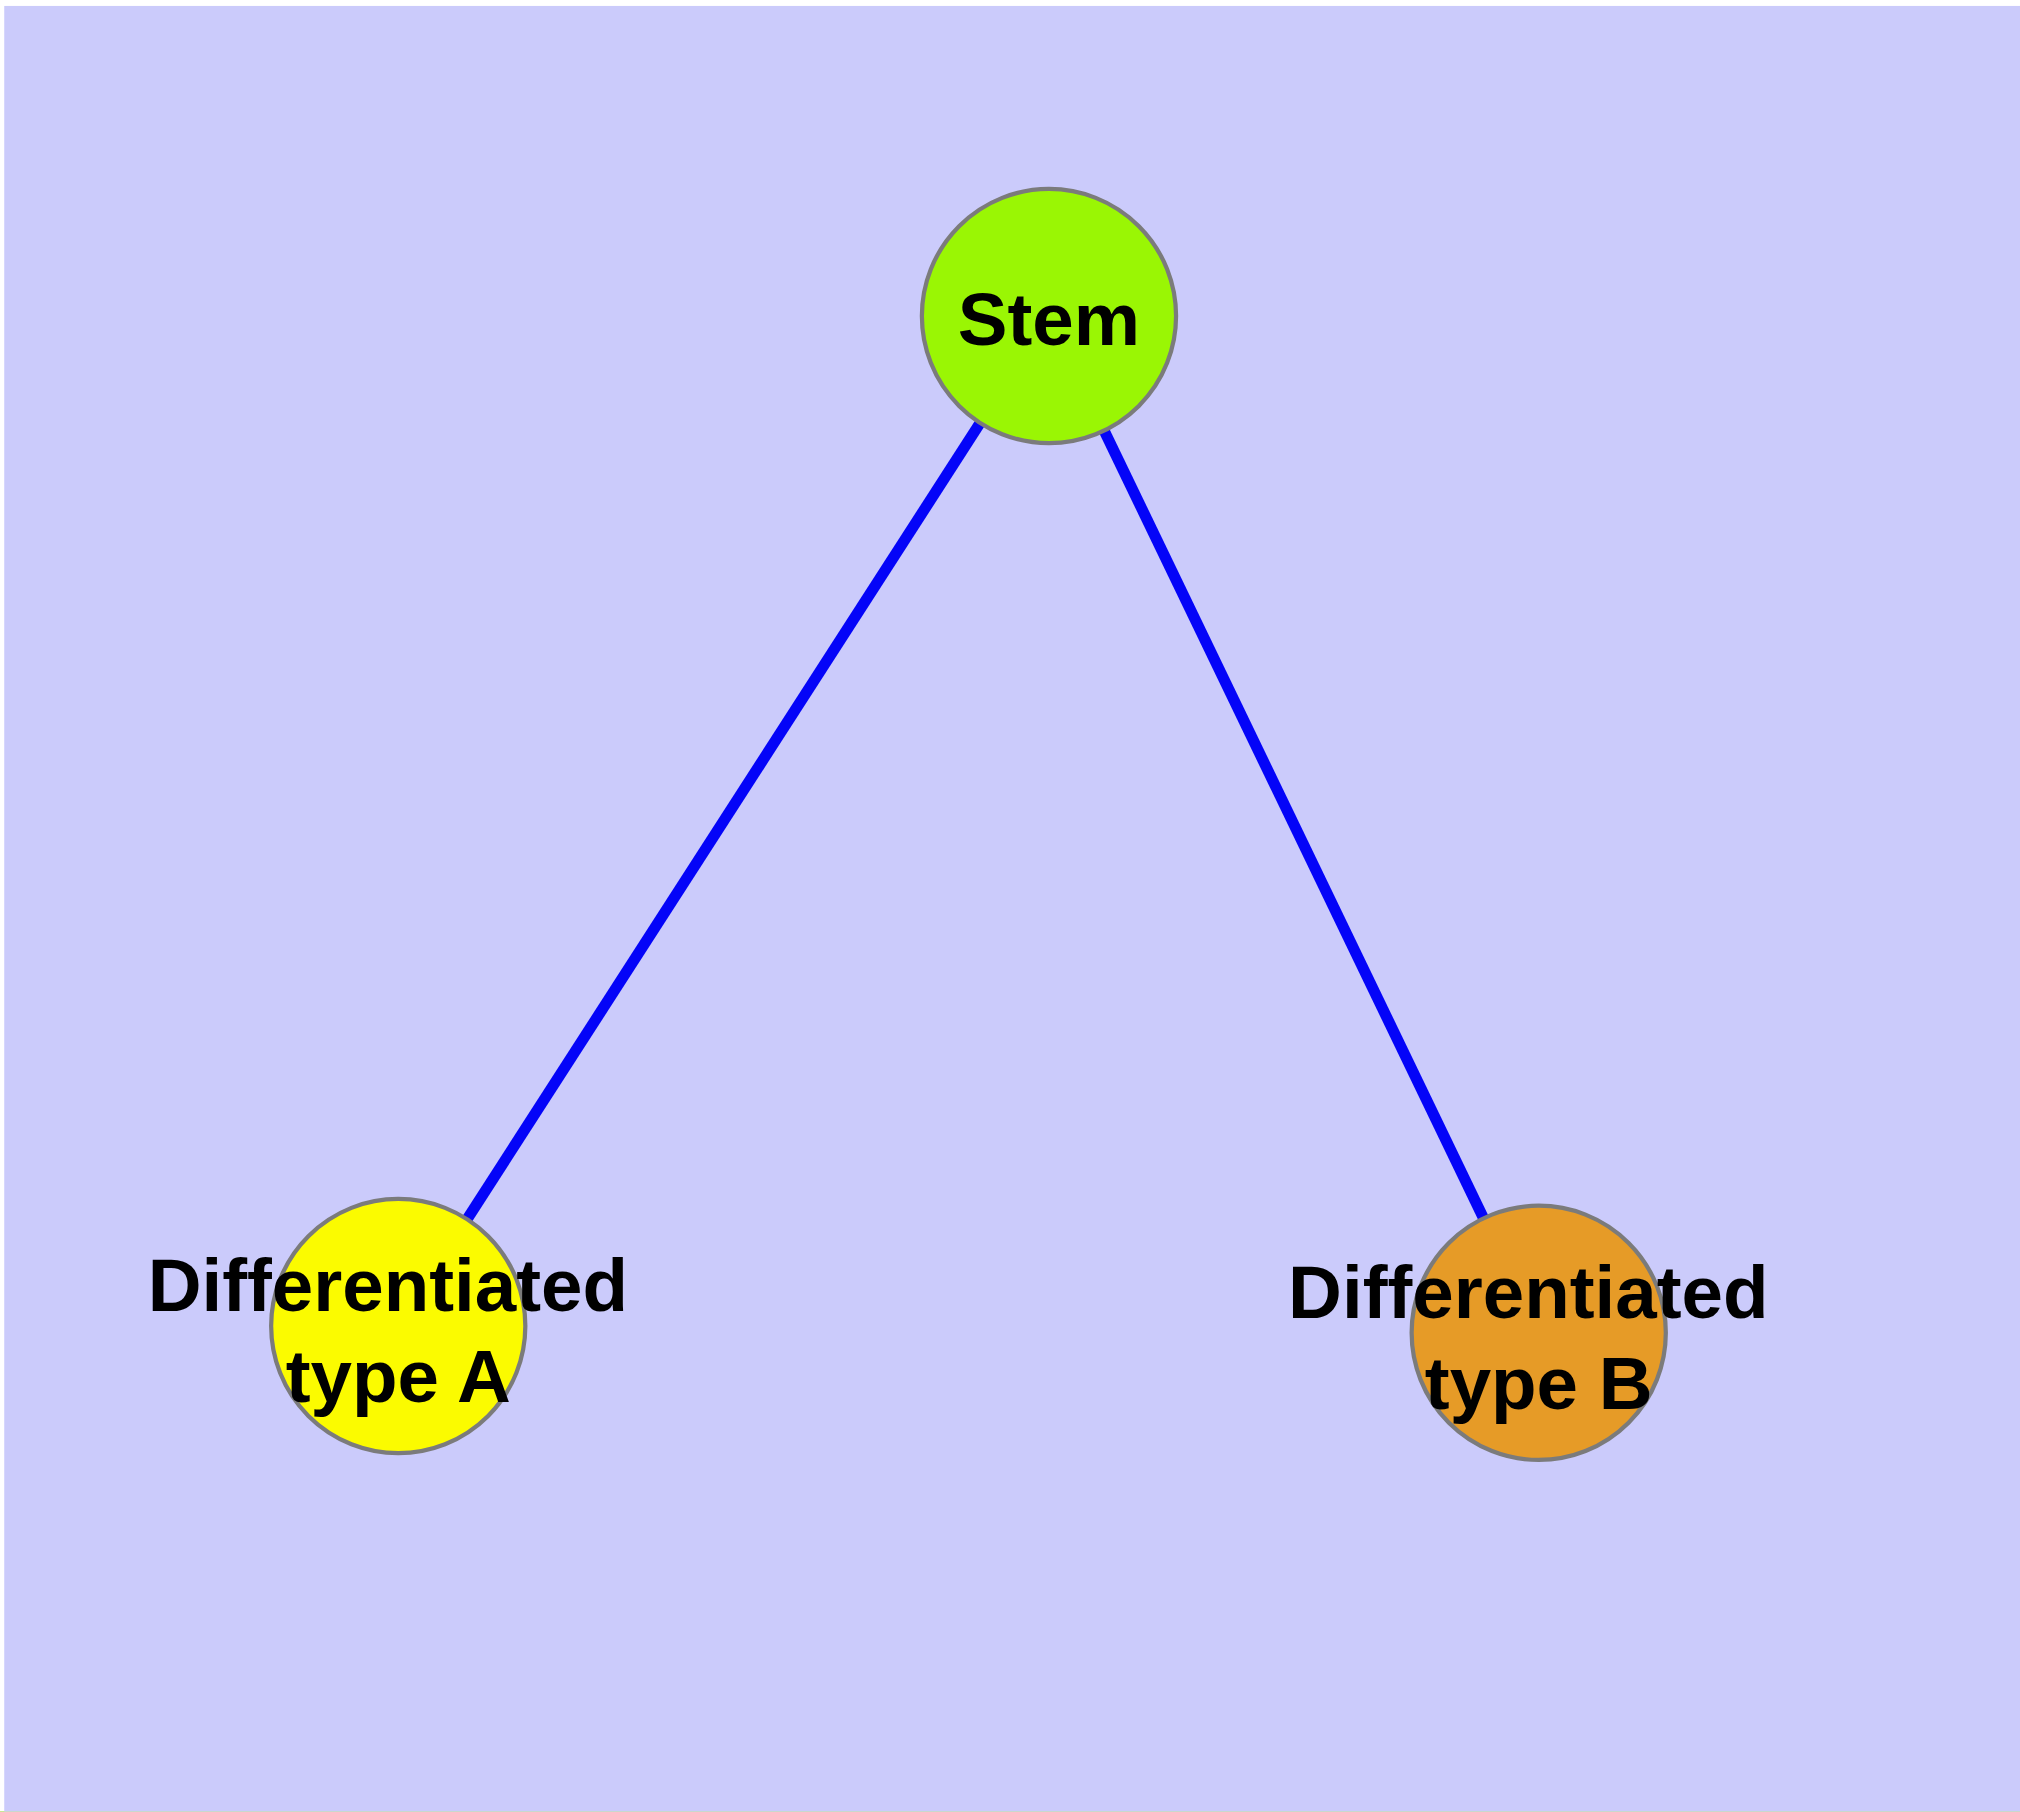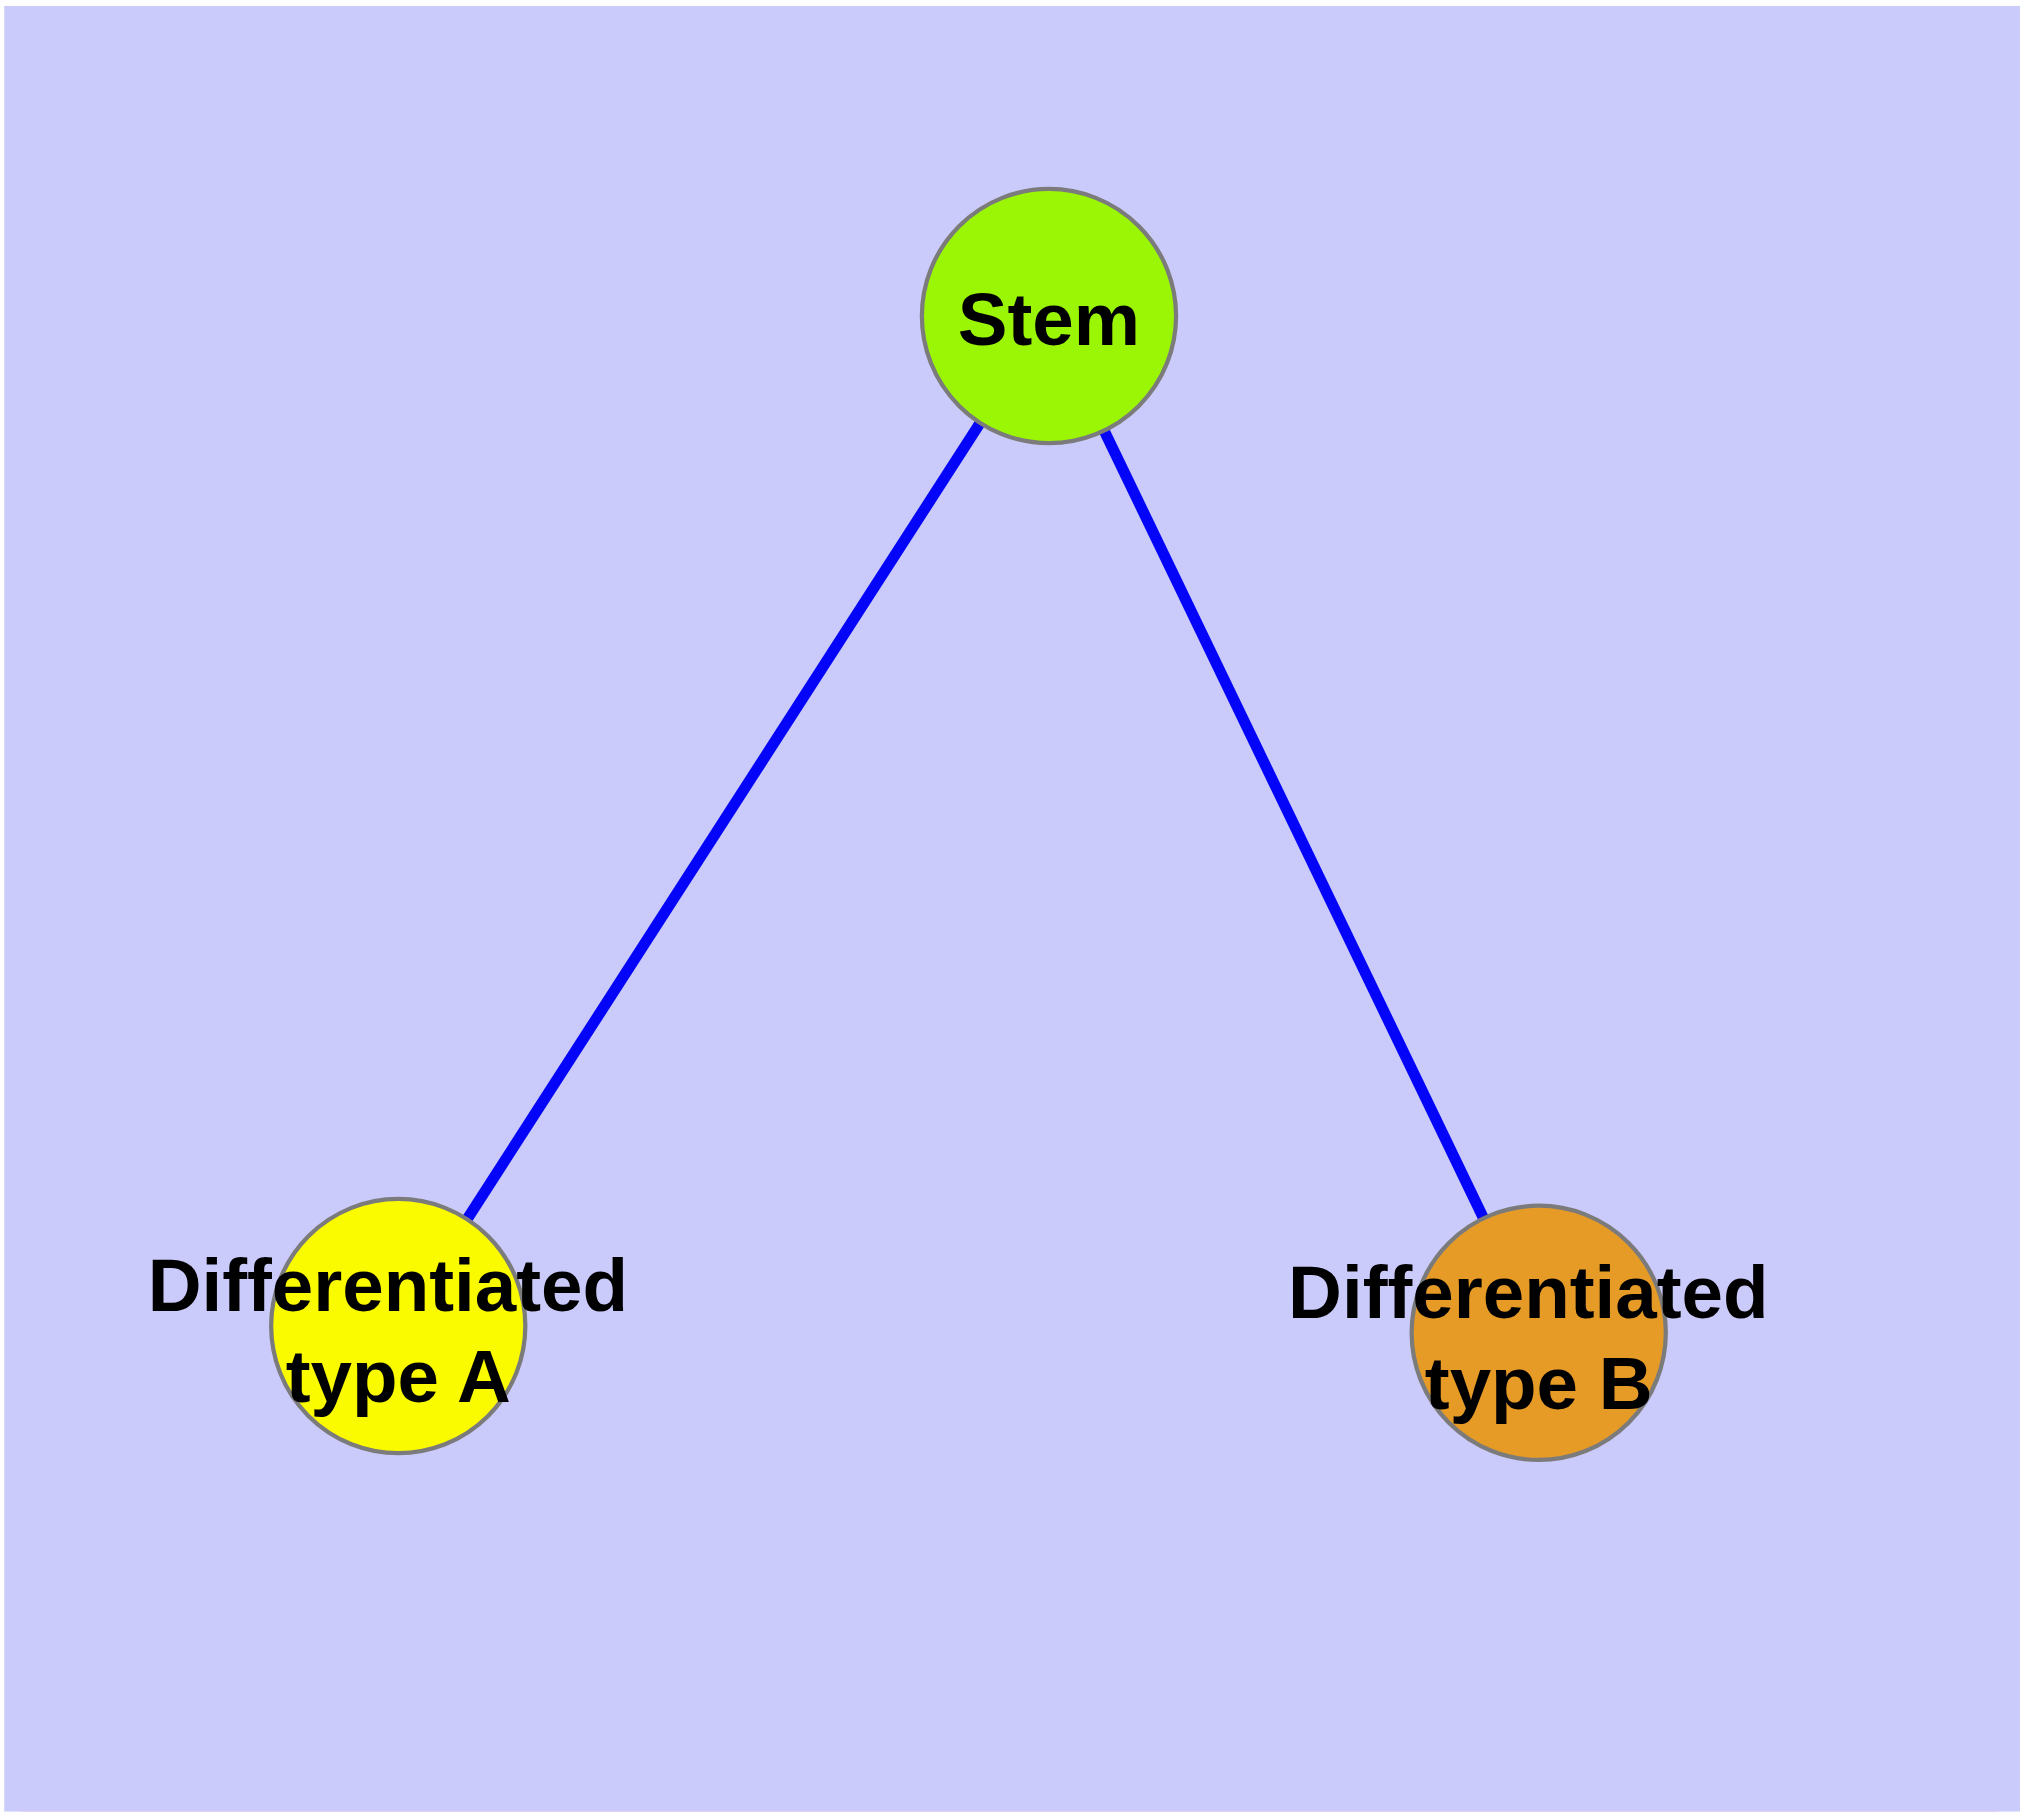--- a/index.html
+++ b/index.html
@@ -8,22 +8,21 @@
     width: 100%;
     height: 100%;
     background: #ffffff;
     overflow: hidden;
   }
   .stage {
     position: relative;
     width: 2021px;
     height: 1812px;
     max-width: 100vw;
-    background: #f9a8d4;
-    border-radius: 26px;
+    background: #84cc16;
   }
   svg.graph {
     display: block;
     width: 100%;
     height: auto;
   }
   .edge {
     fill: none;
     stroke-width: 13;
     stroke-linecap: butt;

